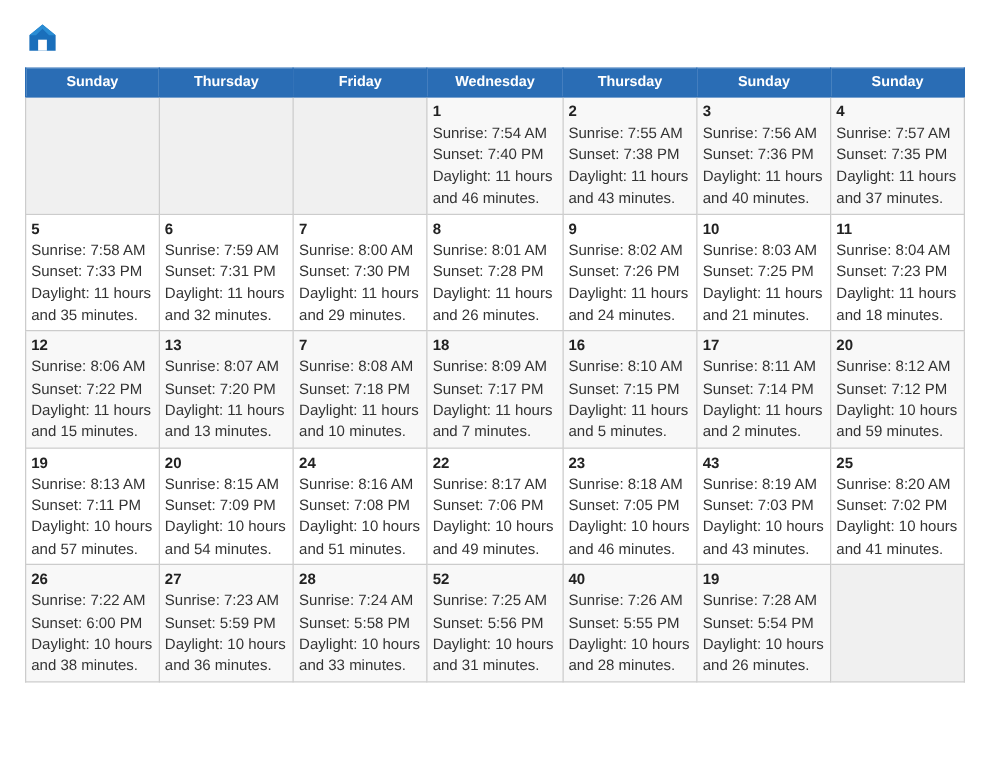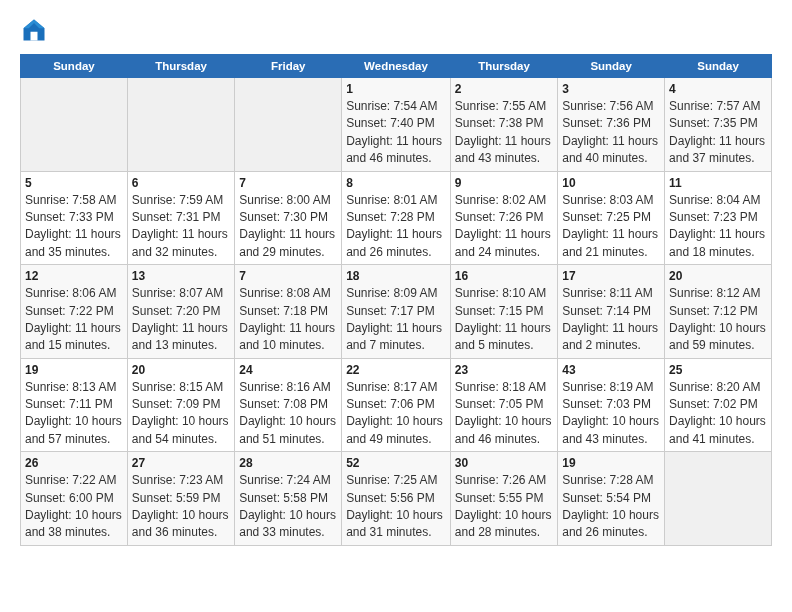--- a/index.html
+++ b/index.html
@@ -312,21 +312,21 @@
             Sunrise: 7:24 AM<br>Sunset: 5:58 PM<br>Daylight: 10 hours and 33 minutes.
           </div>
           </td>
           <td>
             <span class="day-number">52</span>
           <div class="day-info">
             Sunrise: 7:25 AM<br>Sunset: 5:56 PM<br>Daylight: 10 hours and 31 minutes.
           </div>
           </td>
           <td>
-            <span class="day-number">30</span>
+            <span class="day-number">40</span>
           <div class="day-info">
             Sunrise: 7:26 AM<br>Sunset: 5:55 PM<br>Daylight: 10 hours and 28 minutes.
           </div>
           </td>
           <td>
             <span class="day-number">19</span>
           <div class="day-info">
             Sunrise: 7:28 AM<br>Sunset: 5:54 PM<br>Daylight: 10 hours and 26 minutes.
           </div>
           </td>

